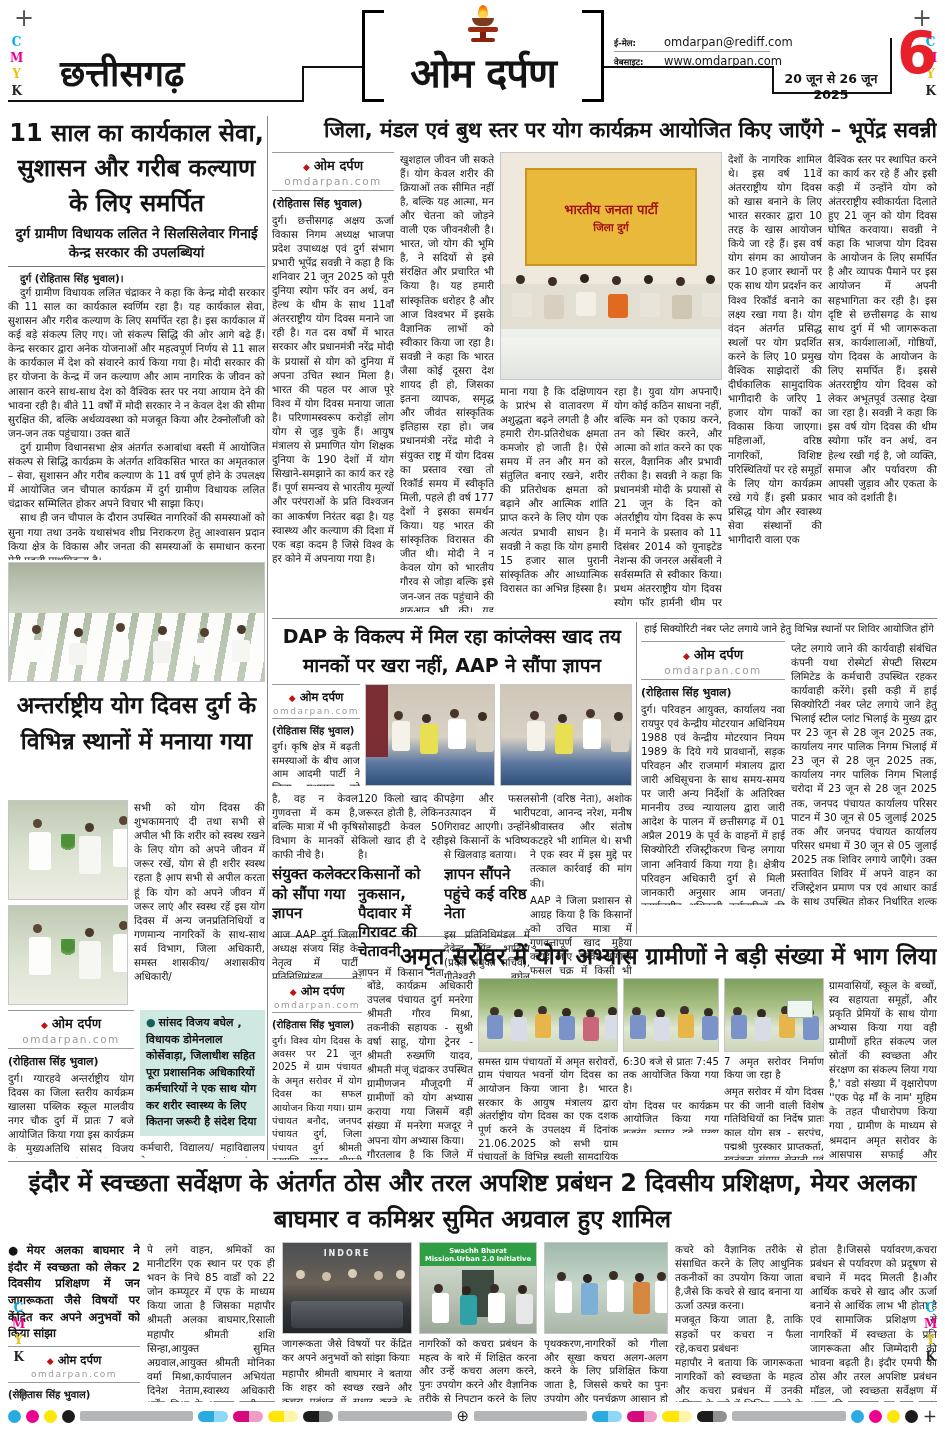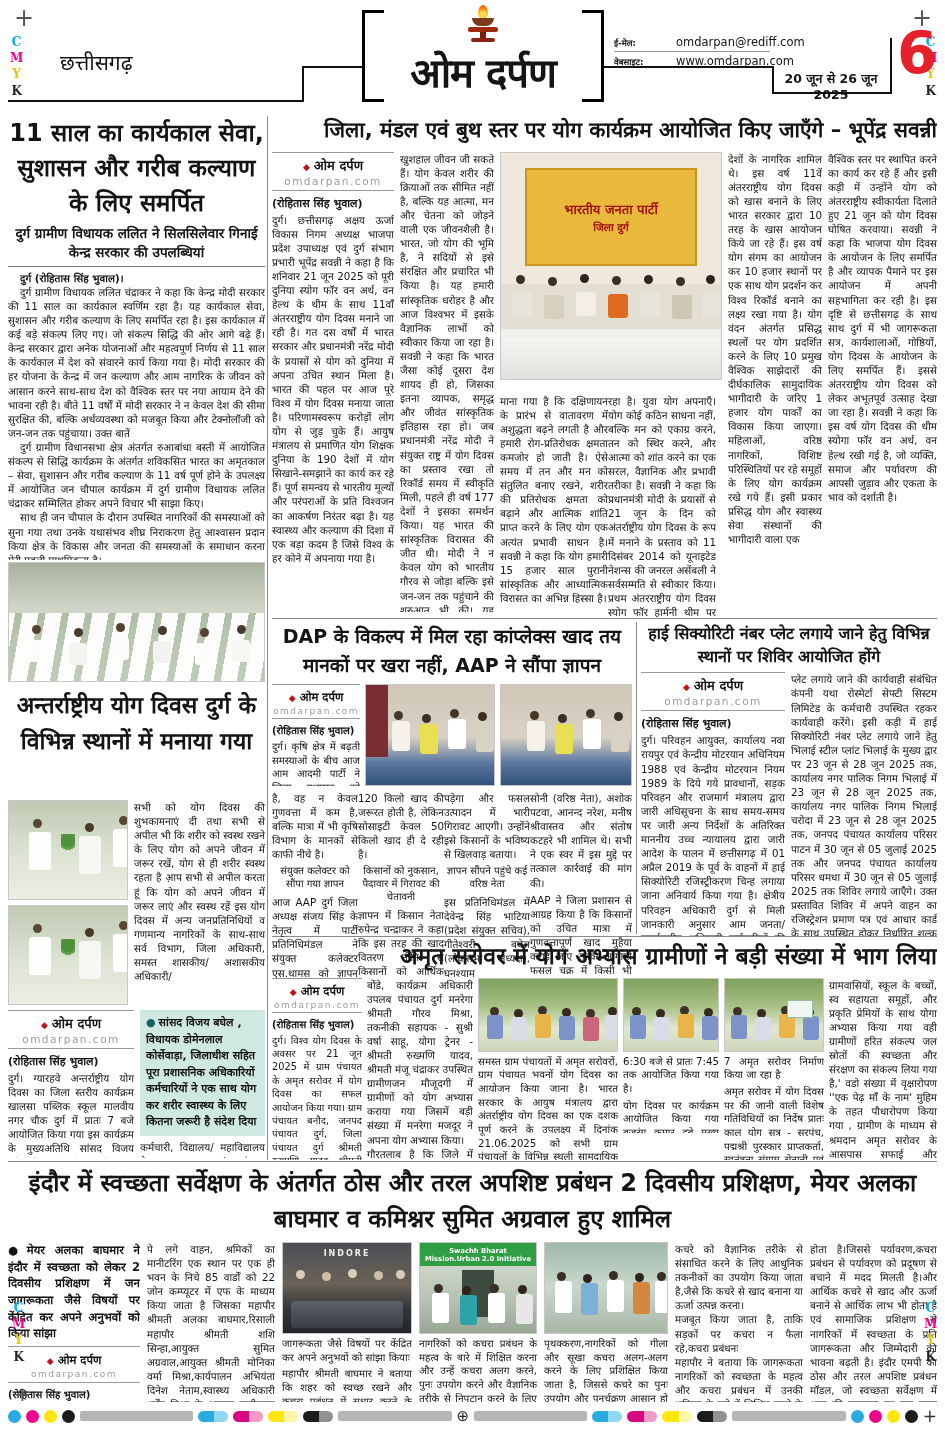--- a/index.html
+++ b/index.html
@@ -10,47 +10,47 @@
 .just{font-size:10.3px;line-height:1.37;text-align:justify}
 .just p{text-indent:12px;margin:0}
 .cap{font-size:10.2px;line-height:1.34;text-align:justify;margin-top:3px}
 .hrule{position:absolute;background:#8a8a8a;height:1px}
 .vrule{position:absolute;background:#8a8a8a;width:1px}
 
 .cross{position:absolute;font-size:24px;color:#555;font-weight:400}
 .cmyk{position:absolute;font-size:12px;font-weight:700;line-height:1.35;font-family:"DejaVu Serif",serif}
 .cmyk span{display:block;text-align:center}
 .cc{color:#00aeef}.mm{color:#ec008c}.yy{color:#e6c411}.kk{color:#222}
-.region{position:absolute;left:60px;top:48px;font-size:21px;font-weight:400}
+.region{position:absolute;left:60px;top:48px;font-size:36px;font-weight:700}
 .mline{position:absolute;background:#111}
 .brk{position:absolute;top:10px;width:22px;height:92px;border:3px solid #000}
 .brkL{left:362px;border-right:none}
 .brkR{left:582px;border-left:none}
 .paper-title{position:absolute;left:384px;top:44px;width:198px;text-align:center;font-size:40px;font-weight:900;letter-spacing:-1px}
 .lamp{position:absolute;left:466px;top:5px;width:34px;height:38px}
 .lamp i{position:absolute;display:block}
 .lamp .flame{left:12px;top:0;width:10px;height:14px;background:radial-gradient(circle at 50% 75%,#ffd54d 0 30%,#ff8a00 60%,#d84315 100%);border-radius:50% 50% 50% 50%/62% 62% 38% 38%}
 .lamp .cup{left:6px;top:13px;width:22px;height:8px;background:#7a3b1e;border-radius:0 0 10px 10px}
 .lamp .base{left:2px;top:22px;width:30px;height:5px;background:#9c2b12;border-radius:2px}
 .lamp .stem{left:14px;top:27px;width:6px;height:6px;background:#7a1d0d}
 .lamp .foot{left:5px;top:33px;width:24px;height:4px;background:#8a2410;border-radius:2px}
 .contact{position:absolute;left:614px;top:33px;width:156px;font-size:11px}
-.contact .row{display:flex;gap:22px;padding:2px 0;align-items:baseline}
+.contact .row{display:flex;gap:10px;padding:2px 0;align-items:baseline}
 .contact .row:first-child{border-bottom:1px solid #999}
 .contact .lb{font-size:8.5px;font-weight:700;width:40px;flex:none}
 .contact .vl{font-size:11.5px}
 .issue-date{position:absolute;left:772px;top:70px;width:118px;text-align:center;font-size:12.5px;font-weight:800}
 .pageno{position:absolute;left:897px;top:24px;font-size:58px;font-weight:900;color:#e62129;line-height:1}
 
 .bug{text-align:center;border-top:1px solid #999;border-bottom:1px solid #999;padding:2px 0 3px;margin-bottom:4px}
 .bug .dm{color:#c11212;font-size:9px;margin-right:4px}
 .bug .nm{font-weight:800;font-size:13px}
 .bug .site{display:block;color:#9b9b9b;font-size:10.5px;letter-spacing:1.5px;margin-top:1px}
 .by{font-weight:700;font-size:11px;margin:2px 0 3px}
-.sub{font-weight:400;font-size:10px;text-align:center;line-height:1.28;margin:4px 0}
+.sub{font-weight:700;font-size:15px;line-height:1.28;margin:4px 0}
 .tealbox{background:#cfe8e2;padding:5px 6px;font-weight:700;font-size:11px;line-height:1.5}
 .tealbox .bdot{color:#16605a;margin-right:3px}
 
 .ph{position:relative;overflow:hidden;border:1px solid #c7c7c7;background:#d8d5cc}
 .heads{position:absolute;width:9px;height:9px;border-radius:50%}
 .torso{position:absolute;border-radius:3px}
 .ph-yoga{background:linear-gradient(180deg,#a8b19e,#ccd2c3 35%,#e3e5dc 65%,#efefe9)}
 .ph-yoga:after{content:"";position:absolute;left:-10px;right:-10px;bottom:0;height:58%;background:repeating-linear-gradient(100deg,rgba(255,255,255,.9) 0 16px,rgba(122,150,110,.4) 16px 23px)}
 .ph-yoga .heads{bottom:40%;left:9%;background:#54402f;box-shadow:42px 3px 0 #4a3a2c,84px -2px 0 #54402f,126px 1px 0 #4a3a2c,168px 3px 0 #54402f,205px 0 0 #4a3a2c;z-index:2}
 .ph-yoga .torso{bottom:16%;left:7%;width:18px;height:22px;background:#fcfcfa;box-shadow:42px 3px 0 #f4f4f0,84px -2px 0 #fcfcfa,126px 1px 0 #f2f2ee,168px 3px 0 #fcfcfa,205px 0 0 #f6f6f2;z-index:2}
@@ -84,21 +84,21 @@
 .ph-ind2 .torso{top:56%;left:10%;width:17px;height:30px;background:#fff;box-shadow:28px 2px 0 #2da3a8,56px 0 0 #fff,84px 1px 0 #e7e7e7}
 .ph-ind3{background:linear-gradient(180deg,#9fb9aa,#c9d8cc 48%,#aab6a8)}
 .ph-ind3 .heads{top:32%;left:10%;background:#3a2e26;box-shadow:26px 2px 0 #2f241d,52px -1px 0 #3a2e26,78px 1px 0 #2f241d,100px 0 0 #3a2e26}
 .ph-ind3 .torso{top:42%;left:8%;width:17px;height:32px;background:#fff;box-shadow:26px 2px 0 #7db0d6,52px -1px 0 #fff,78px 1px 0 #d6873f,100px 0 0 #fff}
 
 .h-a1{font-size:24px;line-height:1.45;font-weight:800;text-align:center}
 .h-a1sub{font-size:13.5px;font-weight:800;text-align:center;line-height:1.35;padding:4px 0 5px;border-bottom:1px solid #777;margin-bottom:4px}
 .h-ban{font-weight:800;text-align:right;white-space:nowrap;overflow:hidden}
 .h-a3{font-size:23px;line-height:1.55;font-weight:800;text-align:center}
 .h-a4{font-size:19px;line-height:1.5;font-weight:800;text-align:center}
-.h-a5{font-size:16px;line-height:1.45;font-weight:700;text-align:center}
+.h-a5{font-size:10px;line-height:1.45;font-weight:400;text-align:center}
 .h-a7{font-size:24px;line-height:1.5;font-weight:800;text-align:center}
 .bullet-lead{font-size:11.5px;font-weight:700;line-height:1.45;text-align:justify}
 .bullet-lead .bdot{color:#151515;margin-right:3px}
 .flexrow{display:flex}
 
 #strip{position:absolute;left:8px;top:1409px;width:929px;height:14px;display:flex;align-items:center;gap:5px}
 .dot{width:13px;height:13px;border-radius:50%;flex:none}
 .pill{width:30px;height:11px;border-radius:6px;flex:none}
 .bar{height:10px;background:#b4b6b8;border-radius:2px;flex:1}
 .dc{background:#29abe2}.dm2{background:#ec008c}.dy{background:#ffe60a}.dk{background:#1c1c1c}
@@ -234,21 +234,21 @@
       <div style="width:222px;flex:none">
         <div class="ph ph-bjp" style="height:228px">
           <div class="bjp-banner">
             <div class="l1">भारतीय जनता पार्टी</div>
             <div class="l2">जिला दुर्ग</div>
           </div>
           <i class="heads"></i>
             <i class="torso"></i>
           <div class="table"></div>
         </div>
-        <div class="flexrow" style="margin-top:14px">
+        <div class="flexrow" style="gap:6px;margin-top:4px">
           <div class="clip just" style="width:108px;height:226px">माना गया है कि दक्षिणायन के प्रारंभ से वातावरण में अशुद्धता बढ़ने लगती है और हमारी रोग-प्रतिरोधक क्षमता कमजोर हो जाती है। ऐसे समय में तन और मन को संतुलित बनाए रखने, शरीर की प्रतिरोधक क्षमता को बढ़ाने और आत्मिक शांति प्राप्त करने के लिए योग एक अत्यंत प्रभावी साधन है। सवन्नी ने कहा कि योग हमारी 15 हजार साल पुरानी सांस्कृतिक और आध्यात्मिक विरासत का अभिन्न हिस्सा है।</div>
           <div class="clip just" style="width:108px;height:226px">रहा है। युवा योग अपनाएँ। योग कोई कठिन साधना नहीं, बल्कि मन को एकाग्र करने, तन को स्थिर करने, और आत्मा को शांत करने का एक सरल, वैज्ञानिक और प्रभावी तरीका है। सवन्नी ने कहा कि प्रधानमंत्री मोदी के प्रयासों से 21 जून के दिन को अंतर्राष्ट्रीय योग दिवस के रूप में मनाने के प्रस्ताव को 11 दिसंबर 2014 को यूनाइटेड नेशन्स की जनरल असेंबली ने सर्वसम्मति से स्वीकार किया। प्रथम अंतरराष्ट्रीय योग दिवस स्योग फॉर हार्मनी थीम पर 21 जून 2015 को मनाया गया, इन लोगों में 84</div>
         </div>
       </div>
       <div class="clip just" style="width:94px;flex:none;height:460px">देशों के नागरिक शामिल थे। इस वर्ष 11वें अंतरराष्ट्रीय योग दिवस को खास बनाने के लिए भारत सरकार द्वारा 10 तरह के खास आयोजन किये जा रहे हैं। इस वर्ष योग संगम का आयोजन कर 10 हजार स्थानों पर एक साथ योग प्रदर्शन कर विश्व रिकॉर्ड बनाने का लक्ष्य रखा गया है। योग वंदन अंतर्गत प्रसिद्ध स्थलों पर योग प्रदर्शित करने के लिए 10 प्रमुख वैश्विक साझेदारों की दीर्घकालिक सामुदायिक भागीदारी के जरिए 1 हजार योग पार्कों का विकास किया जाएगा। महिलाओं, वरिष्ठ नागरिकों, विशिष्ट परिस्थितियों पर रहे समूहों के लिए योग कार्यक्रम रखे गये हैं। इसी प्रकार प्रसिद्ध योग और स्वास्थ्य सेवा संस्थानों की भागीदारी वाला एक</div>
       <div class="clip just" style="flex:1;height:460px">वैश्विक स्तर पर स्थापित करने का कार्य कर रहे हैं और इसी कड़ी में उन्होंने योग को अंतरराष्ट्रीय स्वीकार्यता दिलाते हुए 21 जून को योग दिवस घोषित करवाया। सवन्नी ने कहा कि भाजपा योग दिवस के आयोजन के लिए समर्पित है और व्यापक पैमाने पर इस आयोजन में अपनी सहभागिता कर रही है। इस दृष्टि से छत्तीसगढ़ के साथ साथ दुर्ग में भी जागरूकता सत्र, कार्यशालाओं, गोष्ठियों, योग दिवस के आयोजन के लिए समर्पित हैं। इससे अंतरराष्ट्रीय योग दिवस को लेकर अभूतपूर्व उत्साह देखा जा रहा है। सवन्नी ने कहा कि इस वर्ष योग दिवस की थीम स्योगा फॉर वन अर्थ, वन हेल्थ रखी गई है, जो व्यक्ति, समाज और पर्यावरण की आपसी जुड़ाव और एकता के भाव को दर्शाती है।</div>
     </div>
   </div>
 
   <div class="abs" style="left:272px;top:622px;width:360px">

